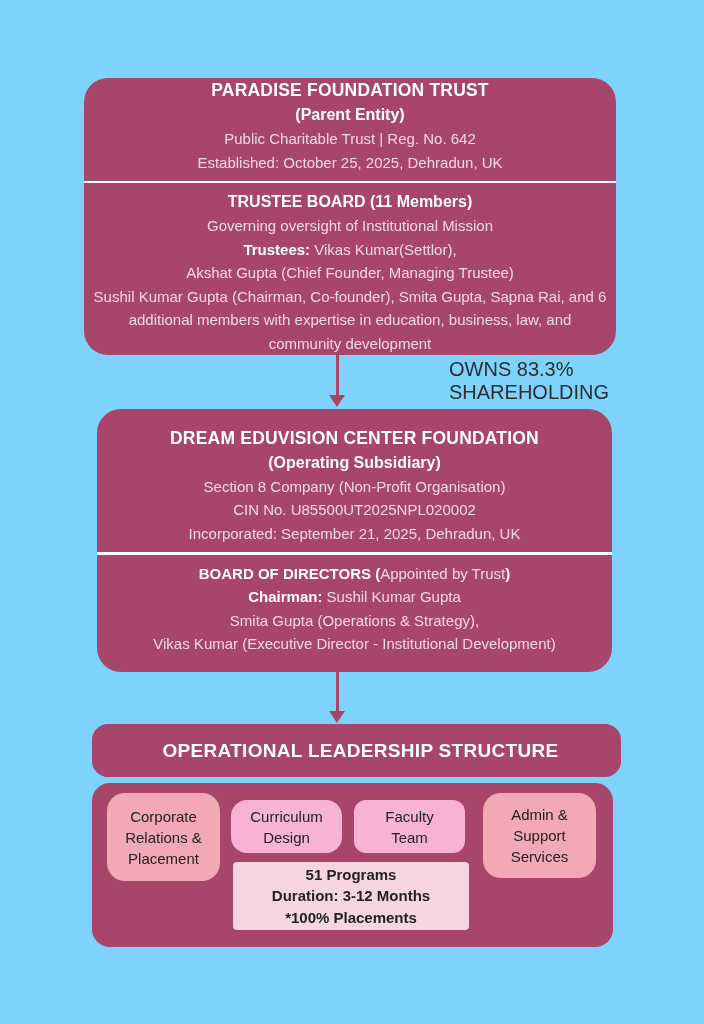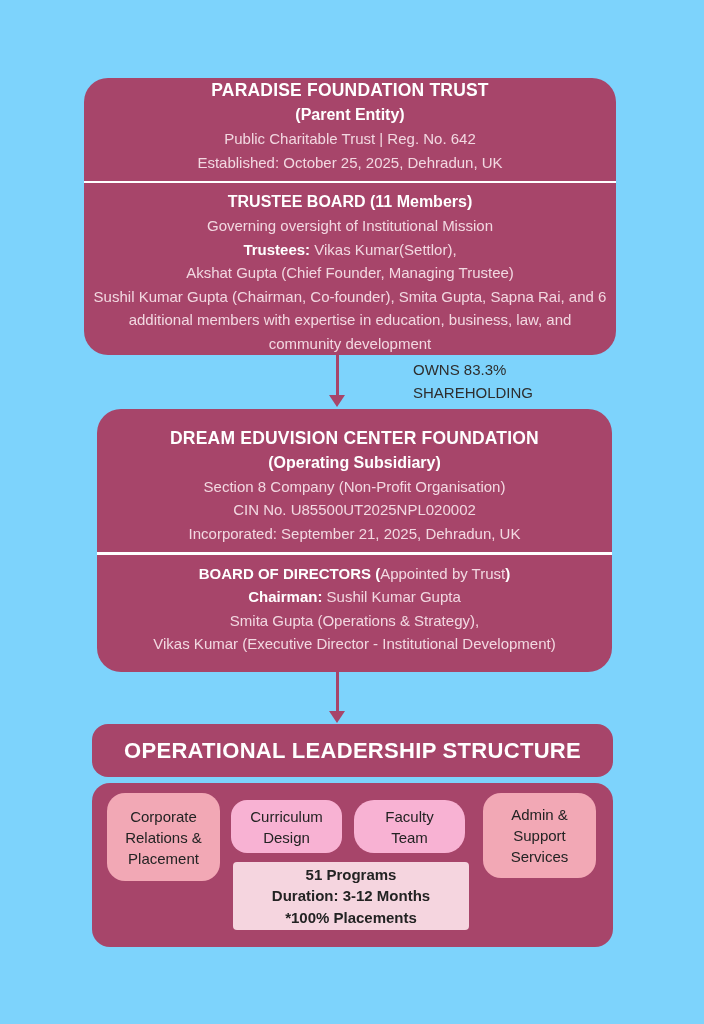--- a/index.html
+++ b/index.html
@@ -34,30 +34,30 @@
   .line-1 { left:336px; top:354px; height:42px; }
   .line-2 { left:336px; top:671px; height:42px; }
   .arrowhead {
     position:absolute; width:0; height:0;
     border-left:8px solid transparent; border-right:8px solid transparent;
     border-top:12px solid #A7456A;
   }
   .head-1 { left:329px; top:395px; }
   .head-2 { left:329px; top:711px; }
   .connector-label {
-    position:absolute; color:#2E2E2E; font-size:15px;
-    line-height:23px; font-weight:500; text-align:left;
+    position:absolute; color:#2E2E2E; font-size:20px;
+    line-height:23px; font-weight:500; text-align:left;margin-left:36px;
   }
   .label-1 { left:413px; top:358px; width:170px; }
   .label-2 { left:417px; top:677px; width:170px; }
   .header-bar {
     position:absolute; left:92px; top:724px; width:521px; height:53px;
     background:#A7456A; border-radius:16px;
     display:flex; align-items:center; justify-content:center;
-    color:#ffffff; font-weight:bold; font-size:22px; letter-spacing:0.3px;
+    color:#ffffff; font-weight:bold; font-size:19px; letter-spacing:0.3px;padding-left:8px;
   }
   .container-box {
     position:absolute; left:92px; top:783px; width:521px; height:164px;
     background:#A7456A; border-radius:18px;
   }
   .sub-box {
     position:absolute; display:flex; align-items:center; justify-content:center;
     color:#232323; font-size:15px; line-height:21px; font-weight:500;
     text-align:center; box-sizing:border-box;
   }
@@ -67,21 +67,21 @@
     background:#F2A8B5; border-radius:18px;
   }
   .box-corporate .inner { width:92px; }
   .box-curriculum {
     left:139px; top:17px; width:111px; height:53px;
     background:#F8B2D3; border-radius:16px;
   }
   .box-curriculum .inner { width:92px; }
   .box-faculty {
     left:262px; top:17px; width:111px; height:53px;
-    background:#F8B2D3; border-radius:20px;
+    background:#F8B2D3; border-radius:12px;
   }
   .box-faculty .inner { width:62px; }
   .box-admin {
     left:391px; top:10px; width:113px; height:85px;
     background:#F2A8B5; border-radius:18px;
   }
   .box-admin .inner { width:72px; }
   .box-programs {
     left:141px; top:79px; width:236px; height:68px;
     background:#F5D5DF; border-radius:4px;

